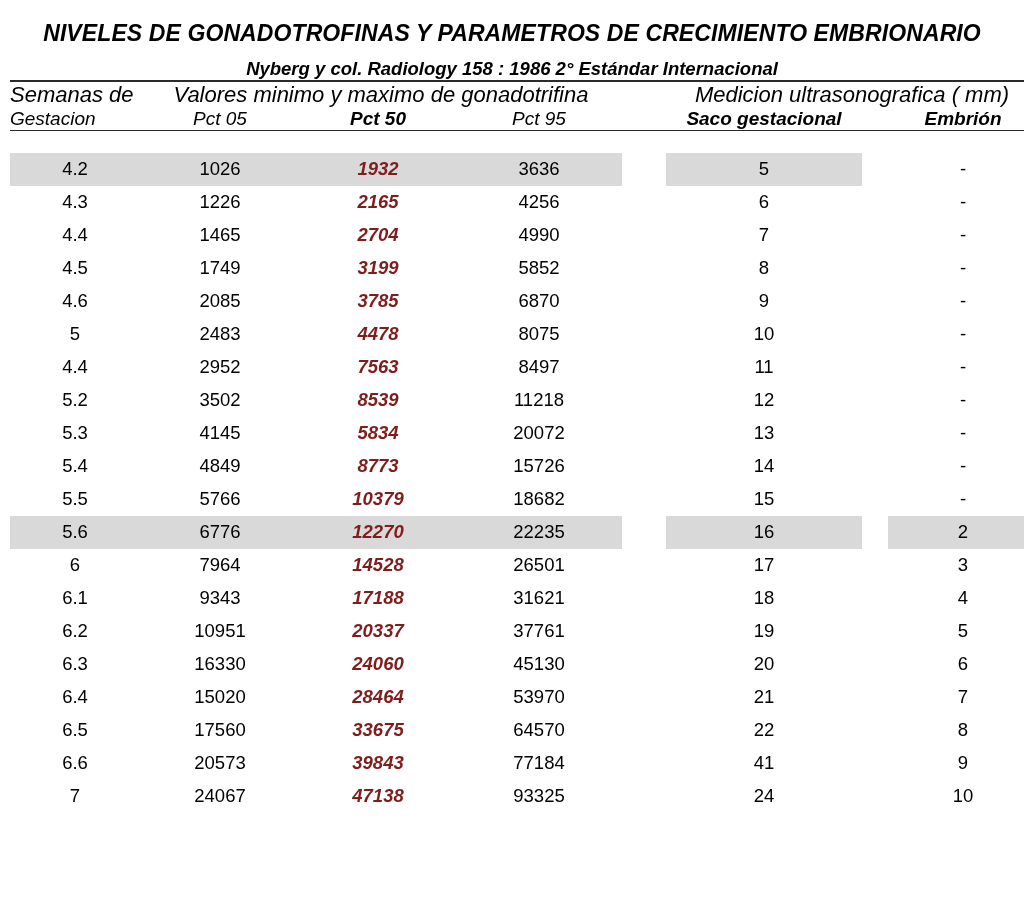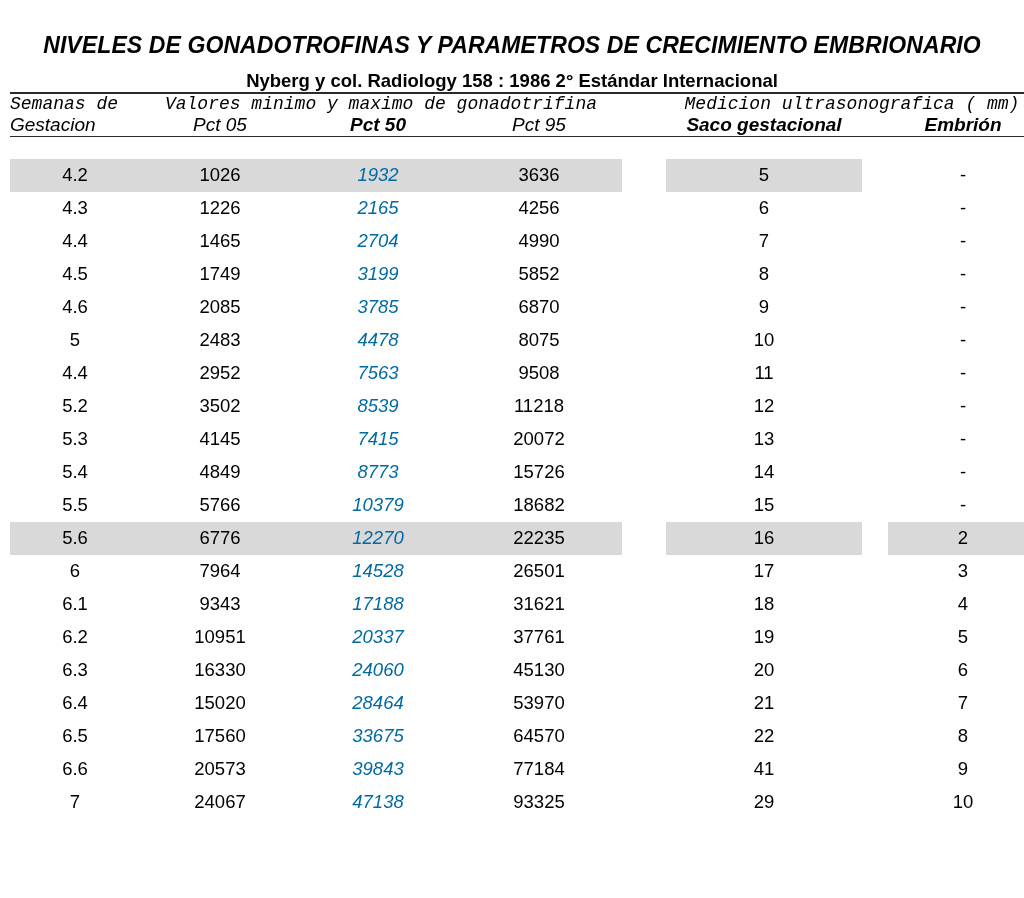--- a/index.html
+++ b/index.html
@@ -12,37 +12,38 @@
     background: #ffffff;
     font-family: "Liberation Sans", sans-serif;
     color: #000000;
     overflow: hidden;
   }
   .page {
     width: 1024px;
     height: 898px;
     position: relative;
     box-sizing: border-box;
-    padding: 26px 10px 0 10px;
+    padding: 14px 10px 0 10px;
   }
   .title-block {
     text-align: center;
     padding: 0 6px;
   }
   .title-main {
     font-size: 23px;
     font-weight: bold;
     font-style: italic;
     letter-spacing: 0.1px;
     line-height: 1.15;
     margin-top: 6px;
   }
   .title-sub {
     font-size: 18.5px;
     font-weight: bold;
+    font-style: italic;
     line-height: 1.15;
     margin-top: 12px;
   }
 
   table.main {
     width: 1002px;
     margin: 0 auto;
     border-collapse: collapse;
     table-layout: fixed;
   }
@@ -58,27 +59,26 @@
     line-height: 0;
   }
   .rule-head td {
     border-top: 1.5px solid #2b2b2b;
     height: 0;
     font-size: 0;
     line-height: 0;
   }
 
   .head-row1 td {
-    font-size: 18px;
+    font-size: 22px;
     font-style: italic;
     padding-top: 16px;
     padding-bottom: 3px;
     text-align: center;
     white-space: nowrap;
-    font-family: Liberation Mono, monospace;
   }
   .head-row2 td {
     font-size: 19px;
     font-style: italic;
     padding-top: 6px;
     padding-bottom: 14px;
     text-align: center;
     white-space: nowrap;
   }
   .head-left {
@@ -96,21 +96,21 @@
   }
 
   tr.data td {
     font-size: 18.5px;
     text-align: center;
     height: 33px;
     vertical-align: middle;
   }
   tr.data td.c-weeks { width: 130px; }
   tr.data td.c-p05   { width: 160px; }
-  tr.data td.c-p50   { width: 156px; color: #0369a1; font-weight: normal; font-style: italic; }
+  tr.data td.c-p50   { width: 156px; color: #7f1d1d; font-weight: bold; font-style: italic; }
   tr.data td.c-p95   { width: 166px; }
   tr.data td.c-gap   { width: 44px; }
   tr.data td.c-sac   { width: 196px; }
   tr.data td.c-gap2  { width: 26px; }
   tr.data td.c-emb   { width: 150px; }
 
   tr.hl td.c-weeks,
   tr.hl td.c-p05,
   tr.hl td.c-p50,
   tr.hl td.c-p95 {
@@ -233,40 +233,40 @@
           <td class="c-p95">8075</td>
           <td class="c-gap"></td>
           <td class="c-sac">10</td>
           <td class="c-gap2"></td>
           <td class="c-emb">-</td>
         </tr>
         <tr class="data">
           <td class="c-weeks">4.4</td>
           <td class="c-p05">2952</td>
           <td class="c-p50">7563</td>
-          <td class="c-p95">9508</td>
+          <td class="c-p95">8497</td>
           <td class="c-gap"></td>
           <td class="c-sac">11</td>
           <td class="c-gap2"></td>
           <td class="c-emb">-</td>
         </tr>
         <tr class="data">
           <td class="c-weeks">5.2</td>
           <td class="c-p05">3502</td>
           <td class="c-p50">8539</td>
           <td class="c-p95">11218</td>
           <td class="c-gap"></td>
           <td class="c-sac">12</td>
           <td class="c-gap2"></td>
           <td class="c-emb">-</td>
         </tr>
         <tr class="data">
           <td class="c-weeks">5.3</td>
           <td class="c-p05">4145</td>
-          <td class="c-p50">7415</td>
+          <td class="c-p50">5834</td>
           <td class="c-p95">20072</td>
           <td class="c-gap"></td>
           <td class="c-sac">13</td>
           <td class="c-gap2"></td>
           <td class="c-emb">-</td>
         </tr>
         <tr class="data">
           <td class="c-weeks">5.4</td>
           <td class="c-p05">4849</td>
           <td class="c-p50">8773</td>
@@ -365,20 +365,20 @@
           <td class="c-sac">41</td>
           <td class="c-gap2"></td>
           <td class="c-emb">9</td>
         </tr>
         <tr class="data">
           <td class="c-weeks">7</td>
           <td class="c-p05">24067</td>
           <td class="c-p50">47138</td>
           <td class="c-p95">93325</td>
           <td class="c-gap"></td>
-          <td class="c-sac">29</td>
+          <td class="c-sac">24</td>
           <td class="c-gap2"></td>
           <td class="c-emb">10</td>
         </tr>
       </tbody>
   </table>
 
 </div>
 
 </body></html>

